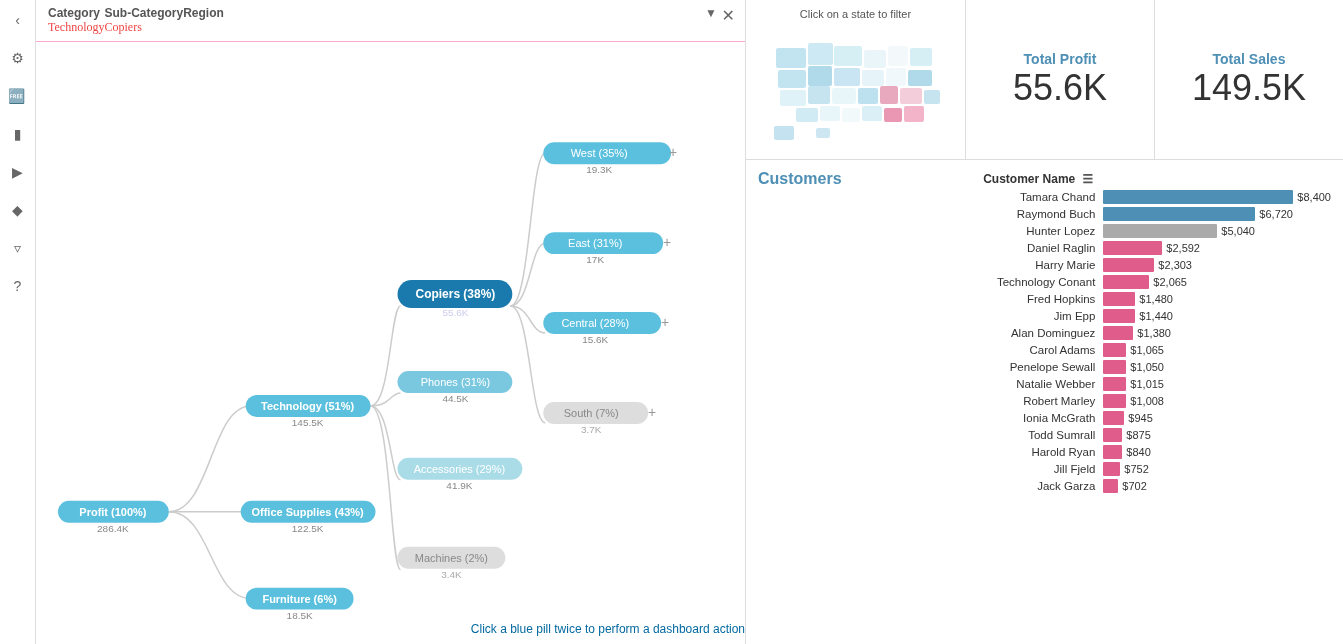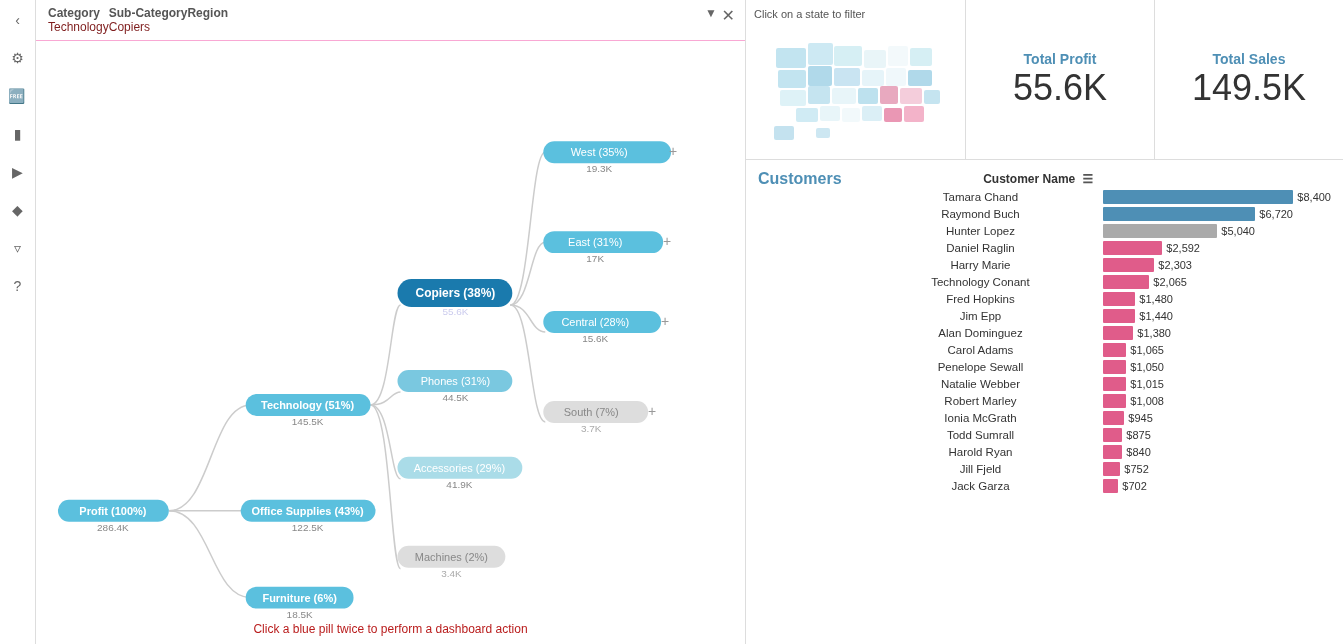--- a/index.html
+++ b/index.html
@@ -47,21 +47,21 @@
 
     .left-panel-header {
       display: flex;
       padding: 6px 12px;
       border-bottom: 1px solid #f9a8d4;
       font-size: 12px;
       color: #333;
     }
     .header-col { display: flex; flex-direction: column; }
     .header-col .label { font-weight: 600; color: #555; }
-    .header-col .value { color: #7f1d1d; }
+    .header-col .value { color: #ef4444; font-family: Liberation Serif, serif; }
 
     .close-btn {
       position: absolute;
       top: 6px;
       right: 10px;
       cursor: pointer;
       color: #666;
       font-size: 16px;
     }
     .scroll-btn {
@@ -78,40 +78,41 @@
       width: 100%;
       height: calc(100% - 50px);
       position: relative;
     }
 
     
     .bottom-hint {
       position: absolute;
       bottom: 8px;
       left: 0; right: 0;
-      text-align: center;
+      text-align: right;
       font-size: 12px;
-      color: #b91c1c;
+      color: #0369a1;
     }
 
     
     .right-panel {
       flex: 1;
       display: flex;
       flex-direction: column;
       background: #f5f5f5;
       overflow: hidden;
     }
 
     
     .kpi-row {
       display: flex;
       flex-direction: row;
       height: 160px;
       border-bottom: 1px solid #ddd;
+      text-align: center;
     }
 
     .map-card {
       width: 220px;
       background: #fff;
       border-right: 1px solid #ddd;
       padding: 8px;
       display: flex;
       flex-direction: column;
     }
@@ -164,21 +165,20 @@
       padding: 2px 6px;
       white-space: nowrap;
     }
     .col-header .filter-icon { color: #555; margin-left: 4px; }
     .bar-header { text-align: left; }
 
     .cust-row td {
       font-size: 11.5px;
       padding: 1.5px 4px;
       vertical-align: middle;
-      text-align: center;
     }
     .cust-name {
       text-align: right;
       color: #333;
       white-space: nowrap;
       min-width: 110px;
     }
     .bar-cell { width: 200px; }
     .bar-wrap { display: flex; align-items: center; gap: 4px; }
     .bar {

